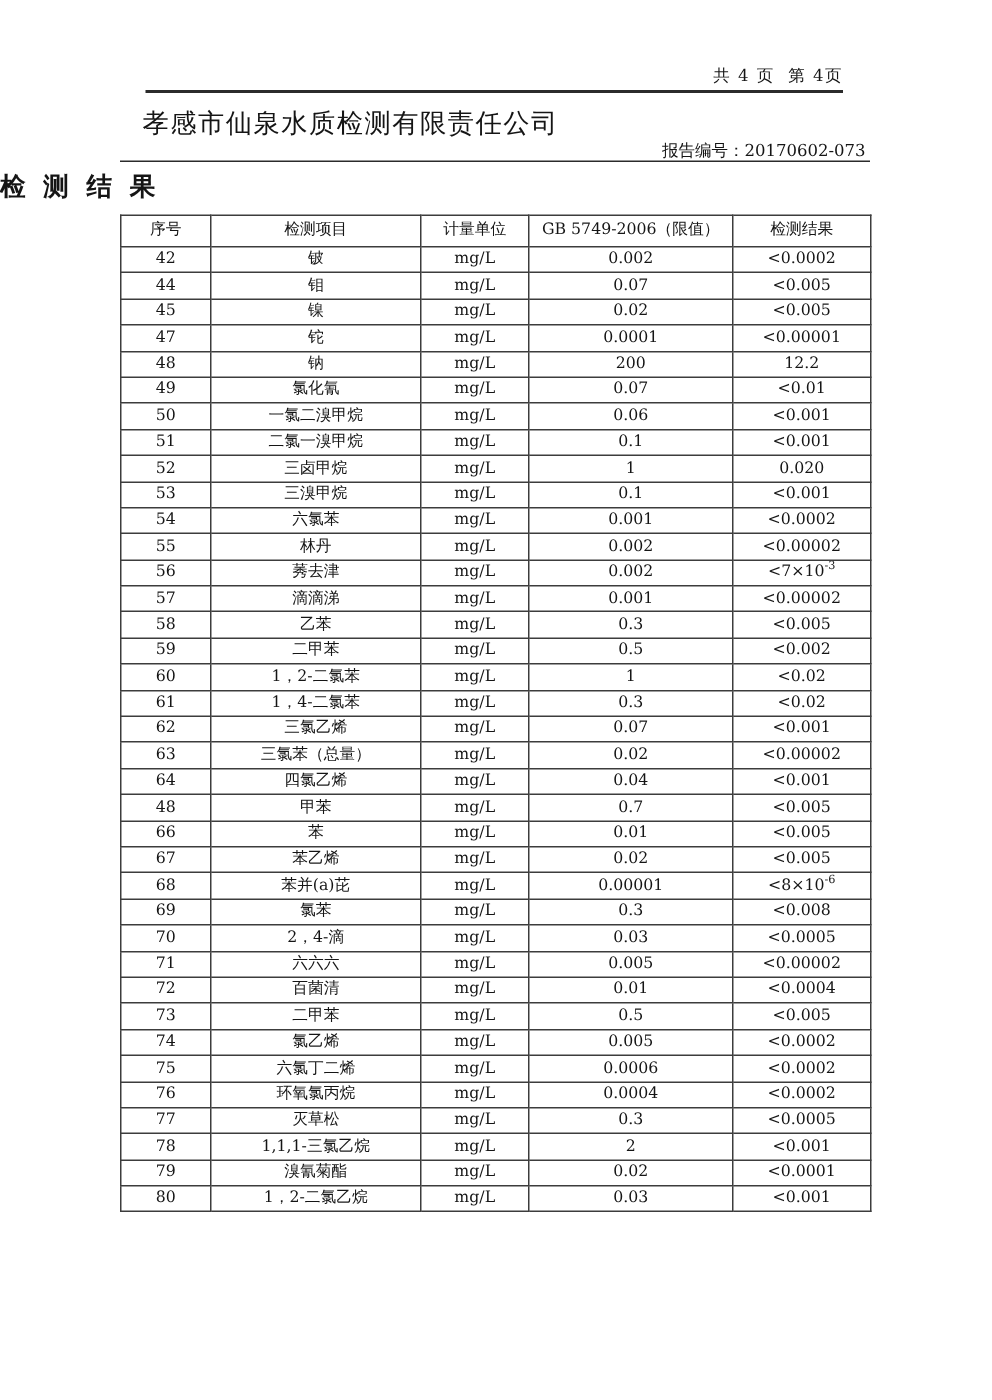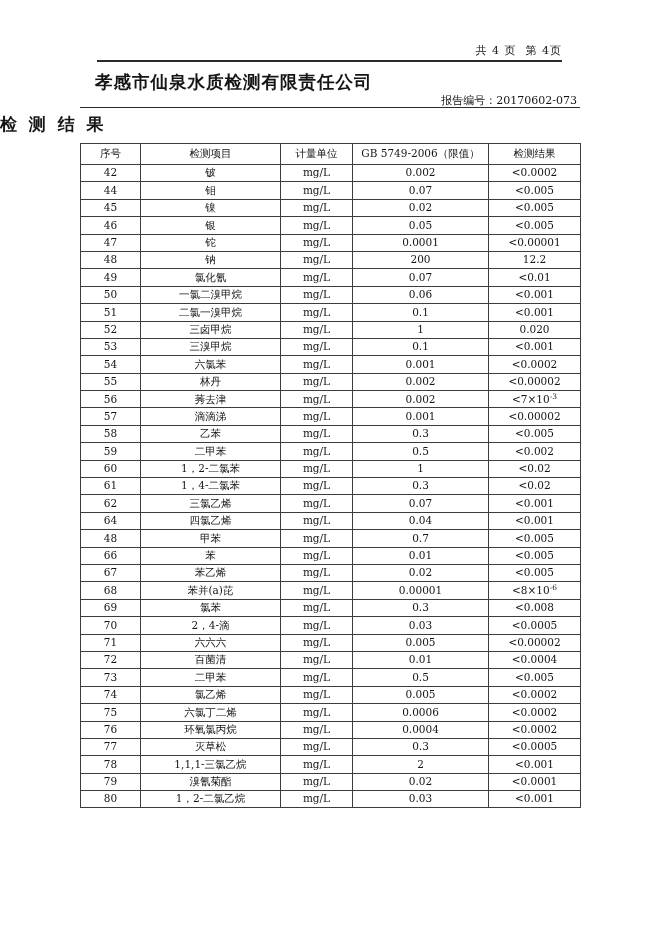--- a/index.html
+++ b/index.html
@@ -15,21 +15,21 @@
     position:absolute;top:43px;right:99px;
     font-size:11px;letter-spacing:1px;white-space:pre;
   }
   .rule-top{
     position:absolute;left:97px;top:60px;width:465px;height:0;
     border-top:2px solid #2b2b2b;
   }
   .company{
     position:absolute;left:95px;top:70px;
     font-family:"DejaVu Sans","Liberation Sans",sans-serif;
-    font-weight:700;font-size:17.5px;letter-spacing:1px;white-space:pre;
+    font-weight:400;font-size:17.5px;letter-spacing:1px;white-space:pre;
   }
   .report-no{
     position:absolute;top:93px;right:84px;
     font-size:11px;white-space:pre;margin-left:34px;
   }
   .rule-under{
     position:absolute;left:80px;top:107px;width:500px;height:0;
     border-top:1.5px solid #2b2b2b;
   }
   .doc-title{
@@ -107,27 +107,20 @@
           <td>&lt;0.005</td>
         </tr>
         <tr>
           <td>45</td>
           <td>镍</td>
           <td>mg/L</td>
           <td>0.02</td>
           <td>&lt;0.005</td>
         </tr>
         <tr>
-          <td>46</td>
-          <td>银</td>
-          <td>mg/L</td>
-          <td>0.05</td>
-          <td>&lt;0.005</td>
-        </tr>
-        <tr>
           <td>47</td>
           <td>铊</td>
           <td>mg/L</td>
           <td>0.0001</td>
           <td>&lt;0.00001</td>
         </tr>
         <tr>
           <td>48</td>
           <td>钠</td>
           <td>mg/L</td>
@@ -226,20 +219,27 @@
           <td>&lt;0.02</td>
         </tr>
         <tr>
           <td>62</td>
           <td>三氯乙烯</td>
           <td>mg/L</td>
           <td>0.07</td>
           <td>&lt;0.001</td>
         </tr>
         <tr>
+          <td>63</td>
+          <td>三氯苯（总量）</td>
+          <td>mg/L</td>
+          <td>0.02</td>
+          <td>&lt;0.00002</td>
+        </tr>
+        <tr>
           <td>64</td>
           <td>四氯乙烯</td>
           <td>mg/L</td>
           <td>0.04</td>
           <td>&lt;0.001</td>
         </tr>
         <tr>
           <td>48</td>
           <td>甲苯</td>
           <td>mg/L</td>

